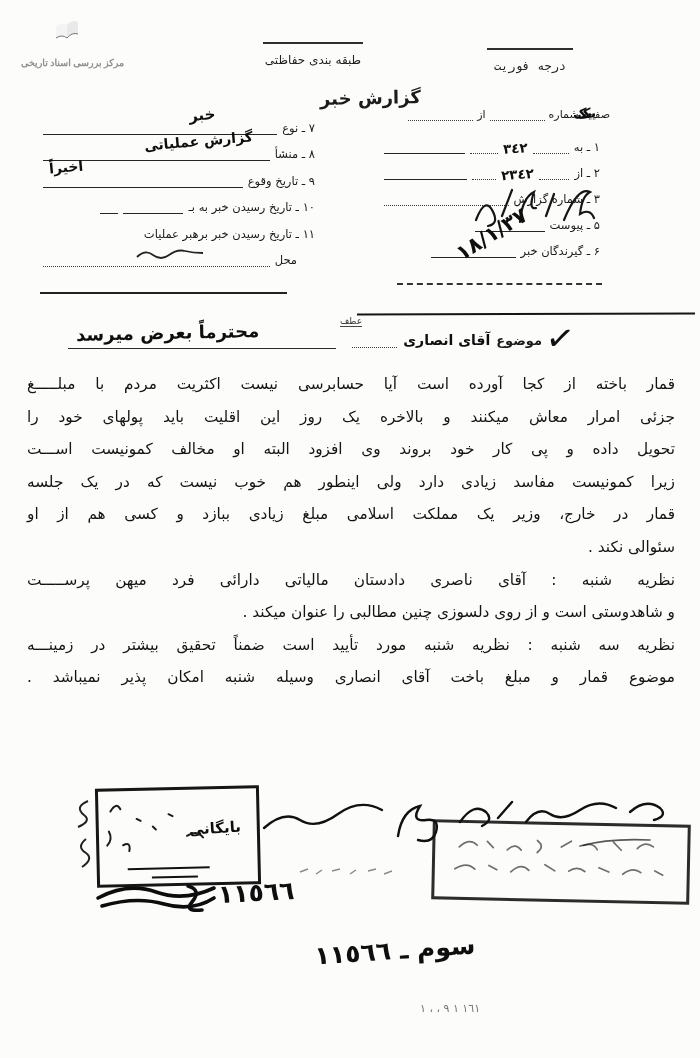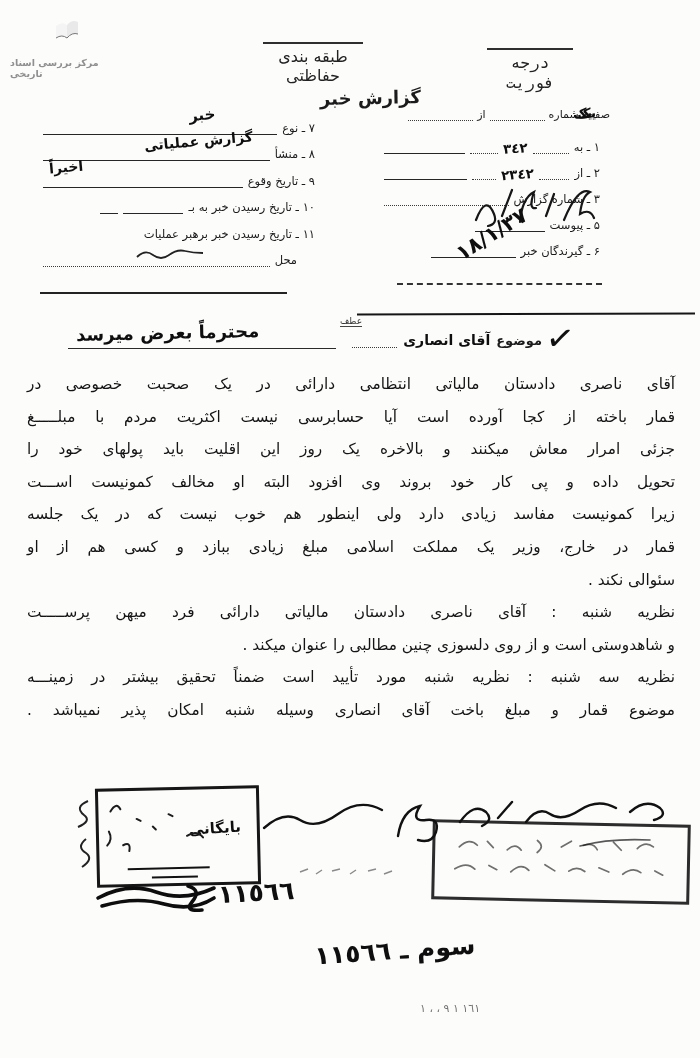--- a/index.html
+++ b/index.html
@@ -1,25 +1,25 @@
 <!DOCTYPE html>
 <html lang="fa"><head>
 <meta charset="utf-8">
 <style>
   html,body{margin:0;padding:0;background:#e8e8e8;}
   .page{position:relative;width:700px;height:1058px;margin:0 auto;background:#fcfcfb;
         font-family:"DejaVu Sans",sans-serif;color:#1b1b1b;overflow:hidden;direction:rtl;}
   
-  .logo{position:absolute;top:8px;left:10px;width:114px;text-align:left;}
+  .logo{position:absolute;top:8px;left:10px;width:114px;text-align:right;font-family:Liberation Serif, serif;}
   .logo-circle{width:46px;height:46px;border-radius:50%;margin:0 auto;
 ieline       background:radial-gradient(circle at 35% 32%,#bdbdbd,#8e8e8e 65%,#7f7f7f);
        display:flex;align-items:center;justify-content:center;}
   .logo-name{margin-top:3px;font-size:9.5px;font-weight:bold;color:#8f8f8f;letter-spacing:.5px;}
   
-  .toplabel{position:absolute;border-top:2px solid #2e2e2e;padding-top:3px;font-size:16px;
+  .toplabel{position:absolute;border-top:2px solid #2e2e2e;padding-top:9px;font-size:12px;
             text-align:center;color:#222;}
   .cls{top:42px;left:263px;width:100px;}
   .urg{top:48px;left:487px;width:86px;font-family:Liberation Mono, monospace;}
   .title{position:absolute;top:87px;left:320px;font-size:18px;font-weight:bold;
          transform:rotate(-1deg);}
   
   .pagerow{position:absolute;top:107px;right:90px;width:222px;display:flex;align-items:flex-end;
            font-size:11px;gap:4px;}
   .frow{display:flex;align-items:flex-end;gap:5px;height:26px;position:relative;font-size:11.5px;}
   .flabel{white-space:nowrap;}
@@ -178,21 +178,20 @@
     <span>موضوع</span>
     <span class="hw" style="font-size:14px">آقای انصاری</span>
     <span class="ld dot w45"></span>
   </div>
 
   <div class="ann-small">عطف</div>
   <div class="hw ann">محترماً بعرض میرسد</div>
   <div class="ann-line"></div>
 
   <div class="body">
-    <div class="bl">آقای ناصری دادستان مالیاتی انتظامی دارائی در یک صحبت خصوصی در</div>
     <div class="bl">قمار باخته از کجا آورده است آیا حسابرسی نیست اکثریت مردم با مبلـــــغ</div>
     <div class="bl">جزئی امرار معاش میکنند و بالاخره یک روز این اقلیت باید پولهای خود را</div>
     <div class="bl">تحویل داده و پی کار خود بروند وی افزود البته او مخالف کمونیست اســـت</div>
     <div class="bl">زیرا کمونیست مفاسد زیادی دارد ولی اینطور هم خوب نیست که در یک جلسه</div>
     <div class="bl">قمار در خارج، وزیر یک مملکت اسلامی مبلغ زیادی ببازد و کسی هم از او</div>
     <div class="bl short">سئوالی نکند .</div>
     <div class="bl">نظریه شنبه : آقای ناصری دادستان مالیاتی دارائی فرد میهن پرســـــت</div>
     <div class="bl short">و شاهدوستی است و از روی دلسوزی چنین مطالبی را عنوان میکند .</div>
     <div class="bl">نظریه سه شنبه : نظریه شنبه مورد تأیید است ضمناً تحقیق بیشتر در زمینـــه</div>
     <div class="bl">موضوع قمار و مبلغ باخت آقای انصاری وسیله شنبه امکان پذیر نمیباشد .</div>

